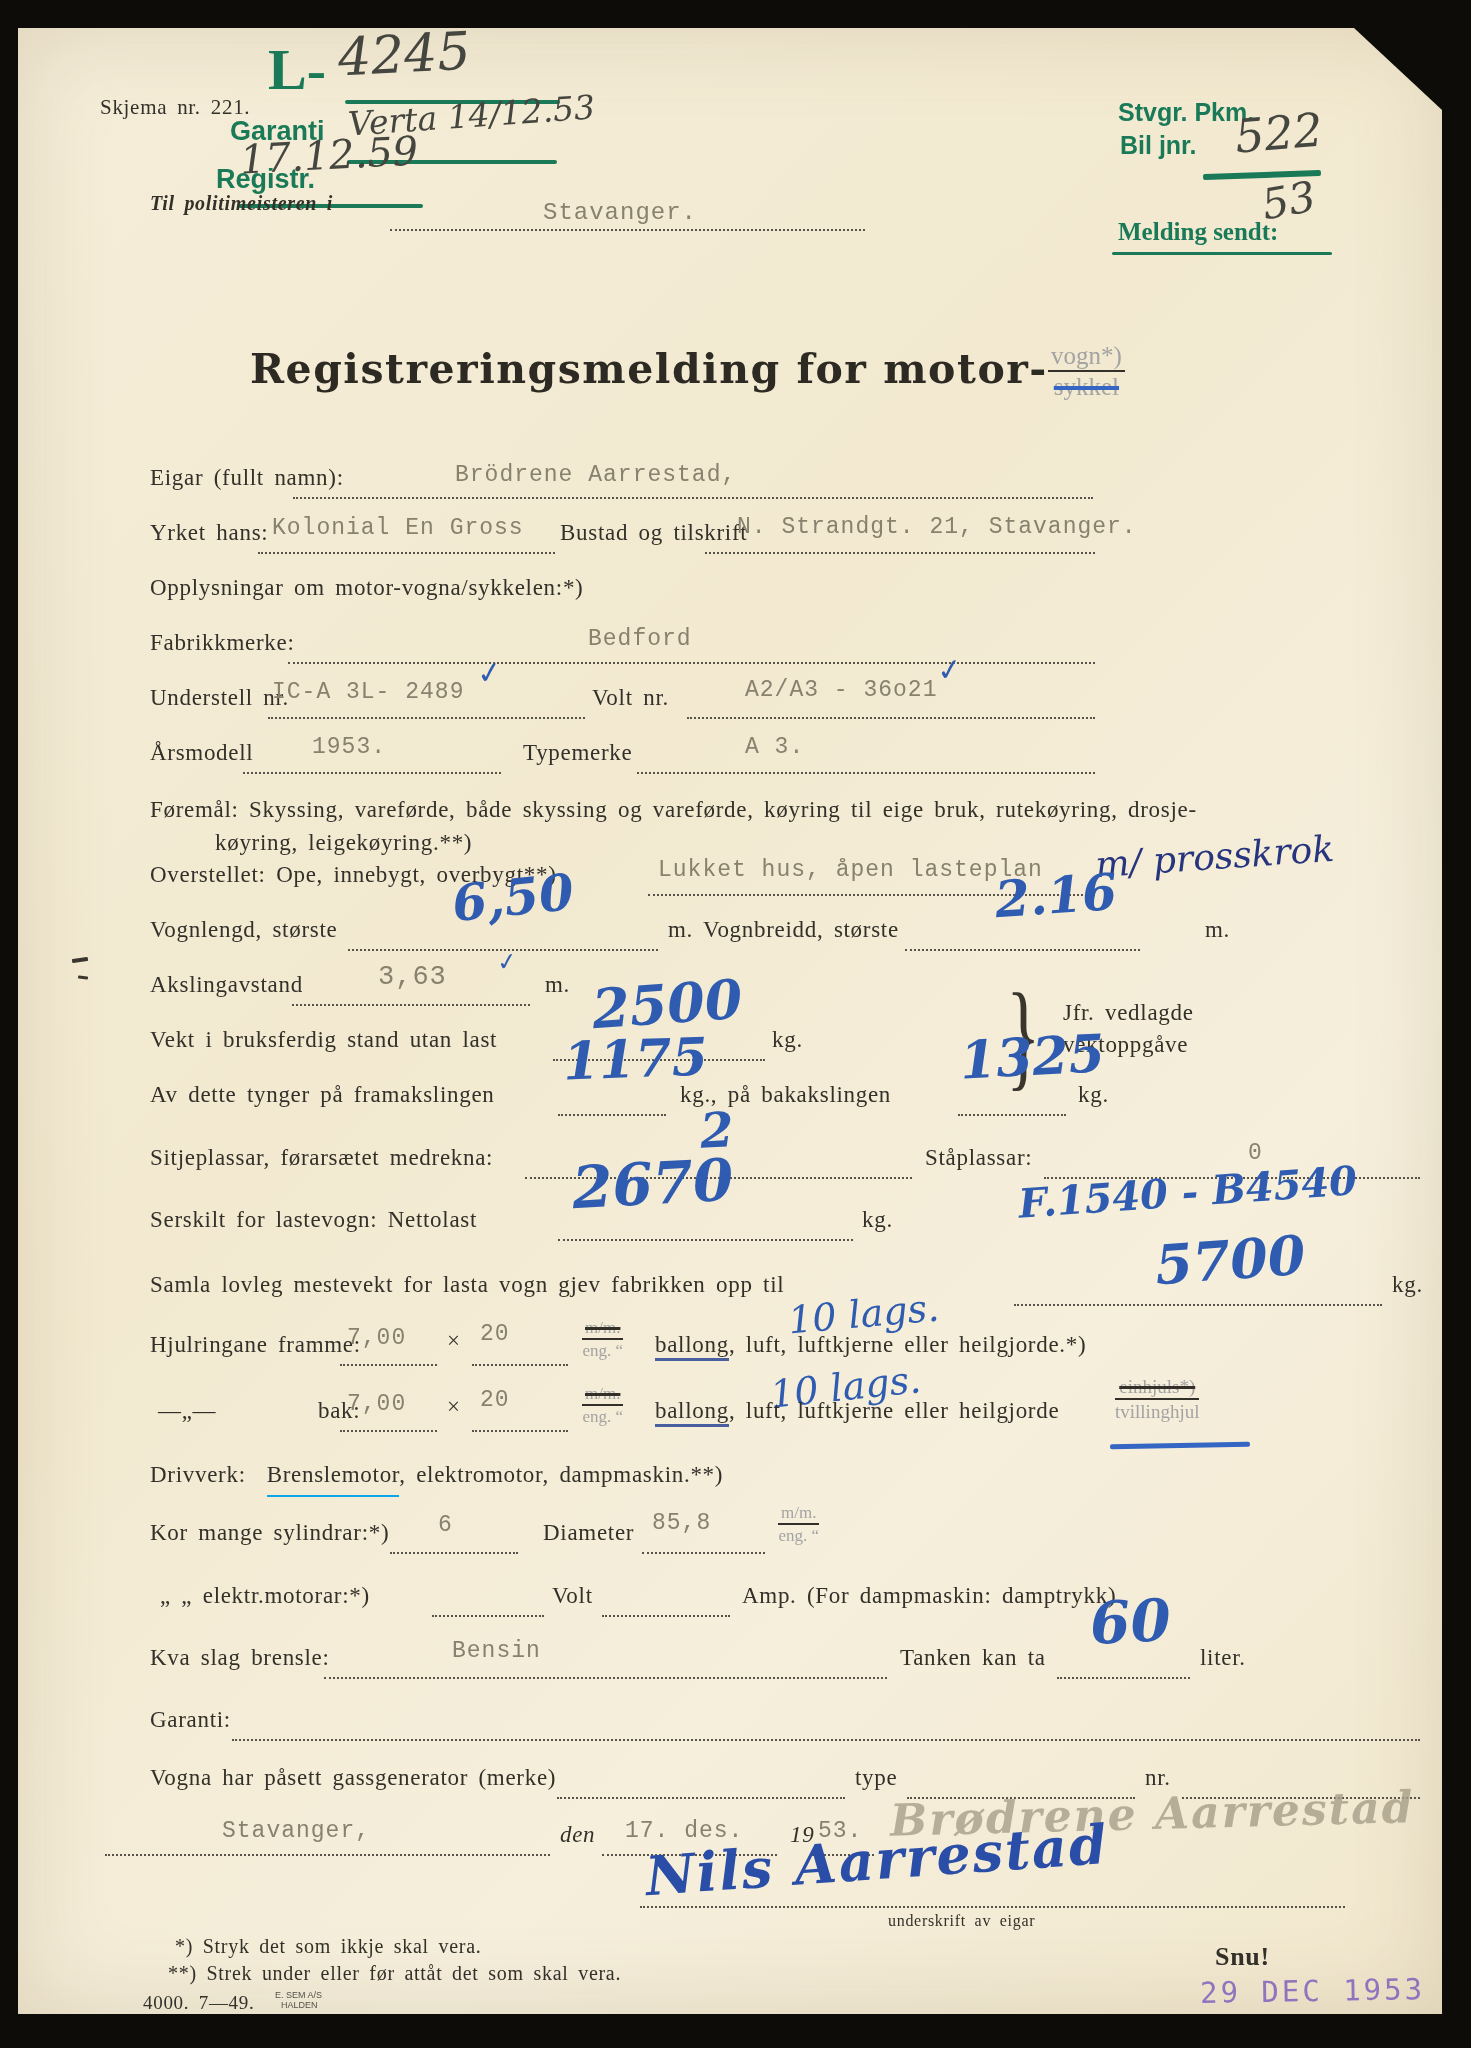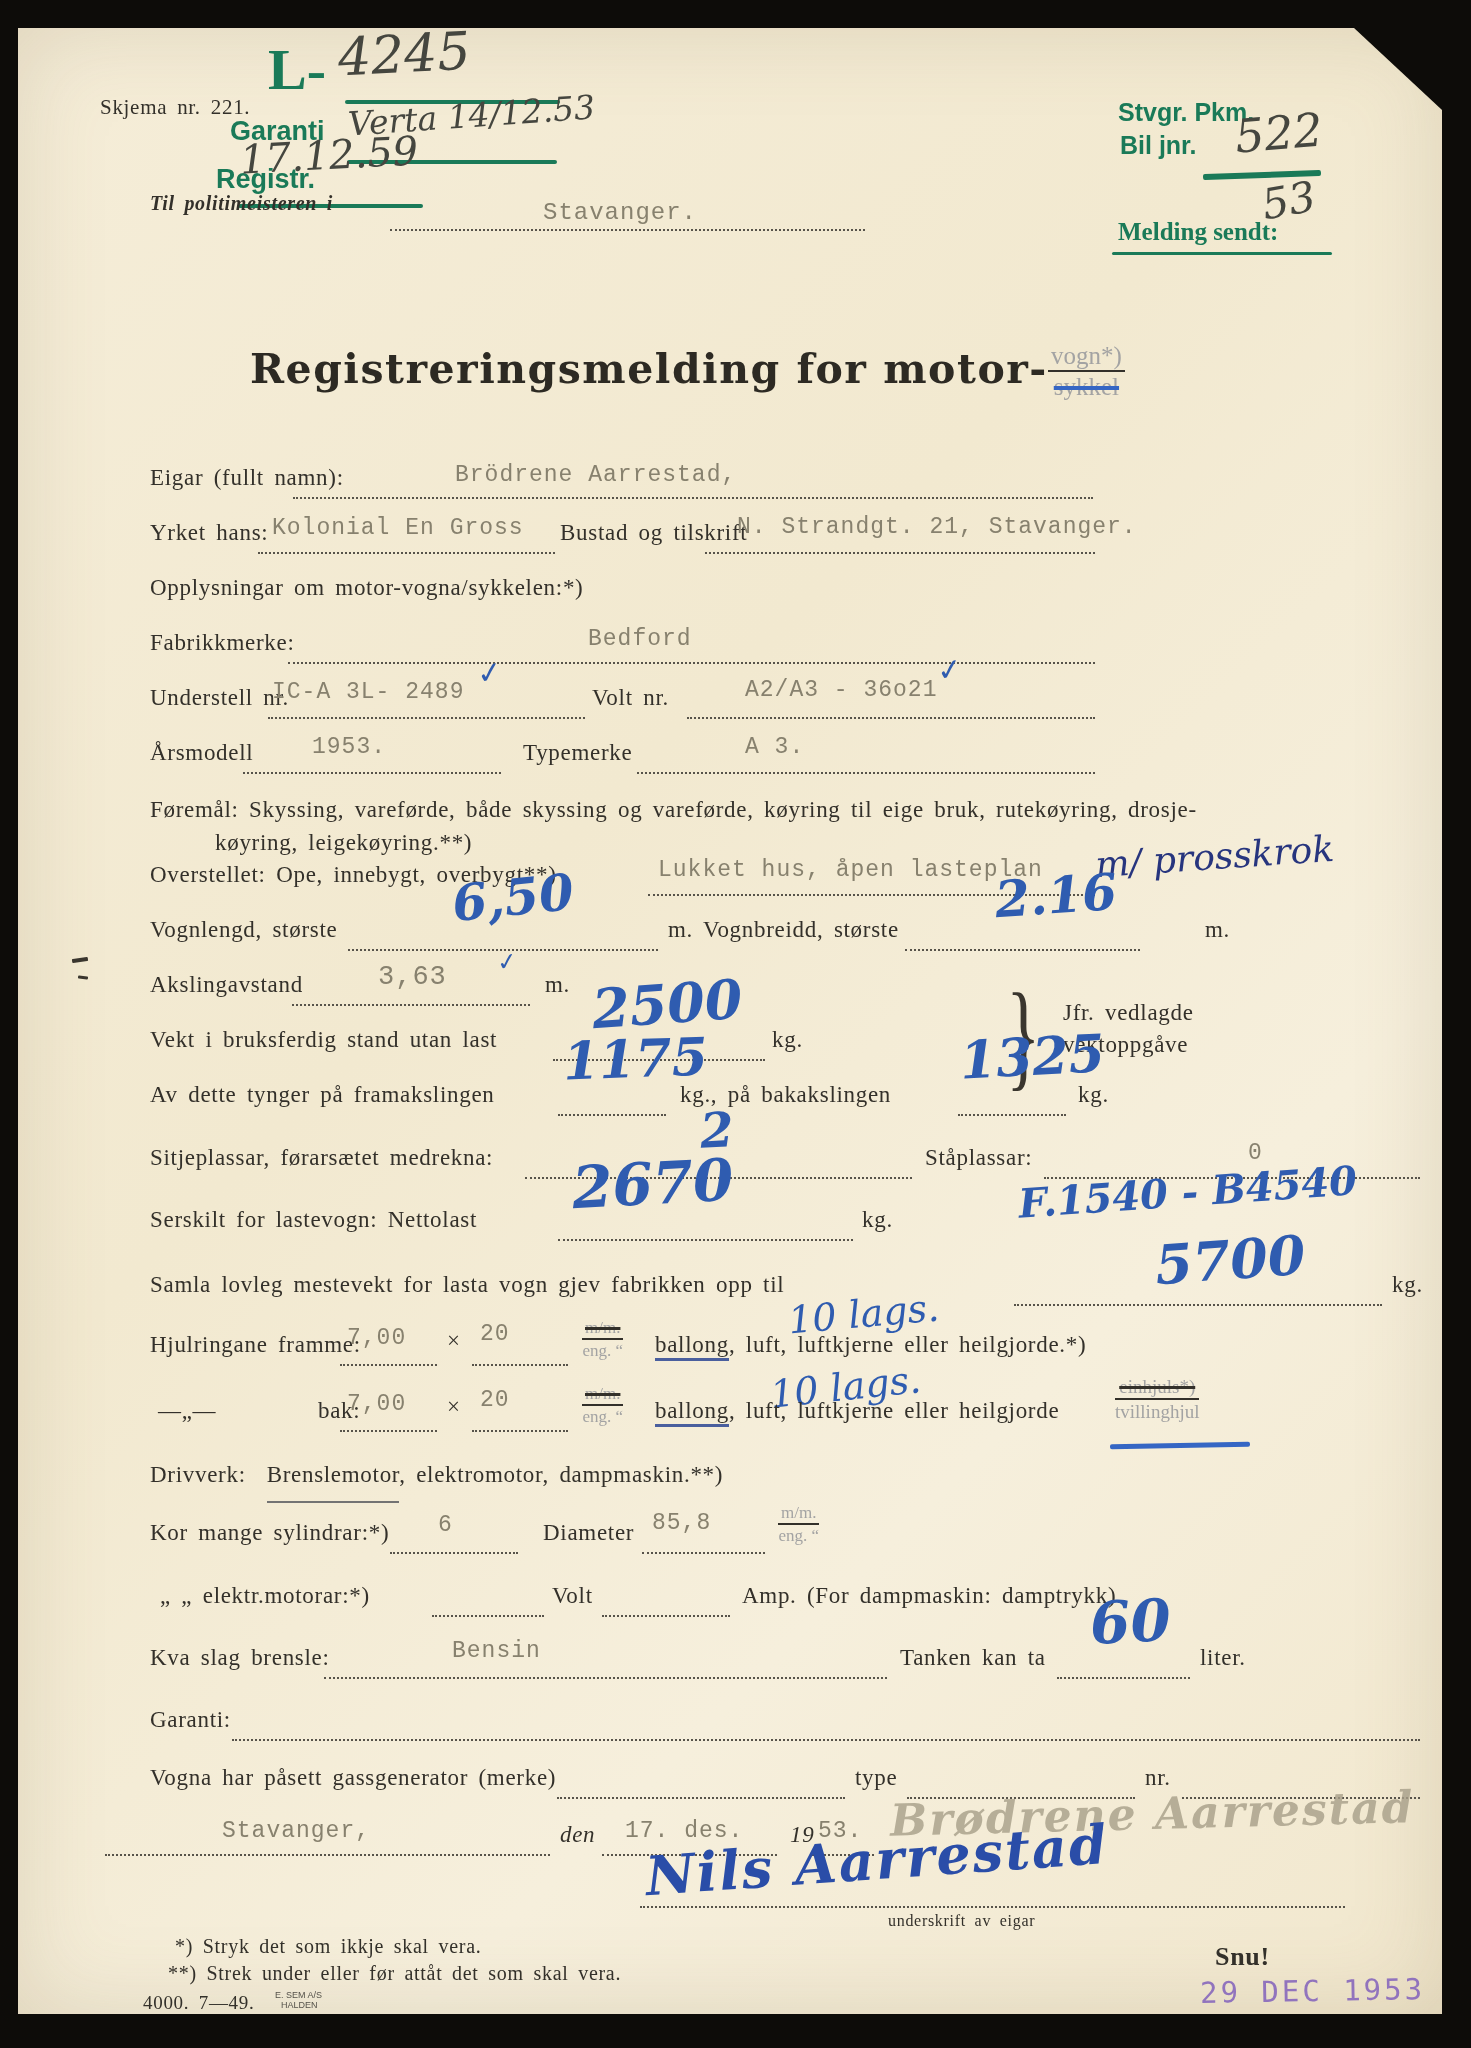--- a/index.html
+++ b/index.html
@@ -25,21 +25,21 @@
   .dline{position:absolute;background:#3a362e;border-radius:1px;}
   .strike{text-decoration:line-through;text-decoration-thickness:2.5px;text-decoration-color:#33302a;}
   .bstrike{text-decoration:line-through;text-decoration-thickness:4px;text-decoration-color:#3566c4;}
   .title{font-family:"DejaVu Serif",serif;font-weight:bold;font-size:41px;color:#2d2a23;letter-spacing:1.5px;}
   .frac{display:inline-block;text-align:center;font-family:"Liberation Serif",serif;color:#a3a3a3;}
   .frac .top{display:block;border-bottom:2px solid #33302a;padding:0 3px;}
   .frac .bot{display:block;padding-top:1px;}
   .check{font-family:"DejaVu Sans",sans-serif;color:#2f5cb0;font-size:30px;font-weight:bold;}
   .brace{font-family:"Liberation Serif",serif;font-size:118px;font-weight:400;color:#3a362e;transform:scaleX(.6);}
   .uball{border-bottom:3px solid #4a5f9e;padding-bottom:1px;}
-  .udark{border-bottom:2px solid #737373;padding-bottom:14px;}
+  .udark{border-bottom:2px solid #0ea5e9;padding-bottom:8px;}
 </style>
 </head>
 <body>
 
 <div id="page">
   <div id="paper"></div>
 
   <div class="abs lbl" style="left:100px;top:95px;font-size:21px">Skjema nr. 221.</div>
   <div class="abs green" style="left:268px;top:36px;font-family:'Liberation Serif',serif;font-size:58px">L-</div>
   <div class="abs hwd" style="left:338px;top:24px;font-size:52px;transform:rotate(-3deg)">4245</div>

